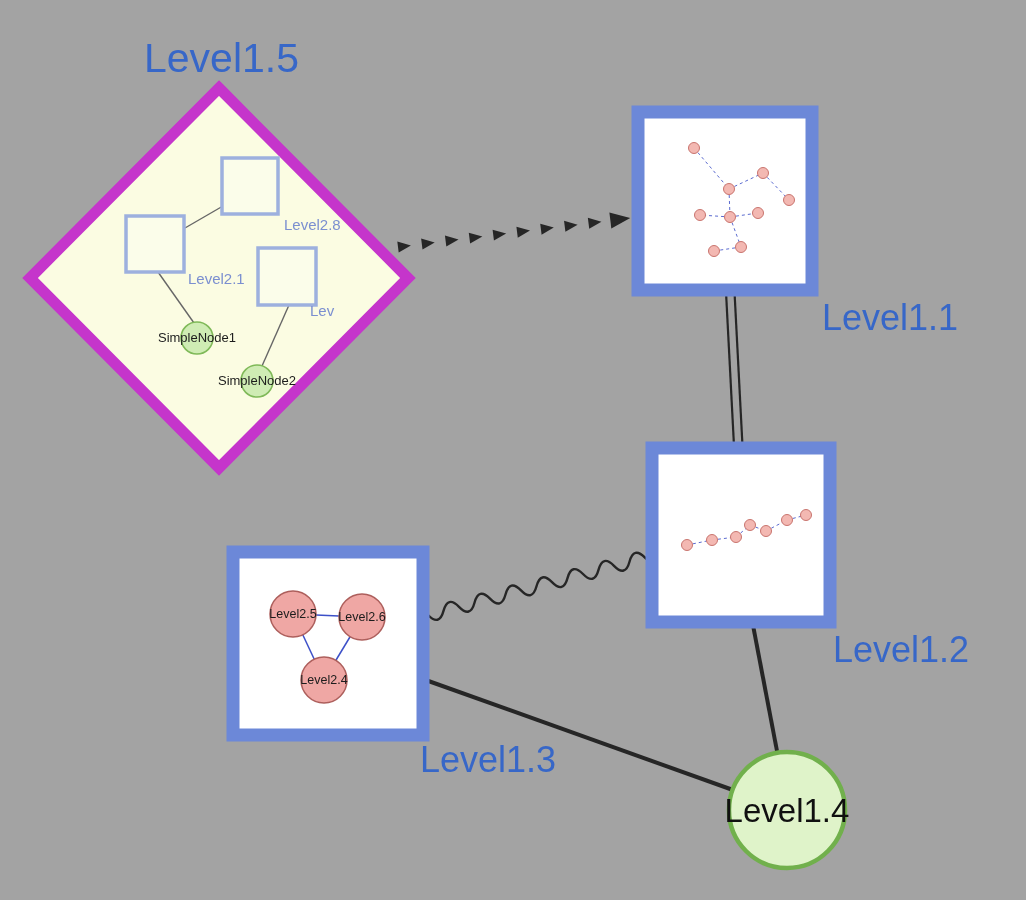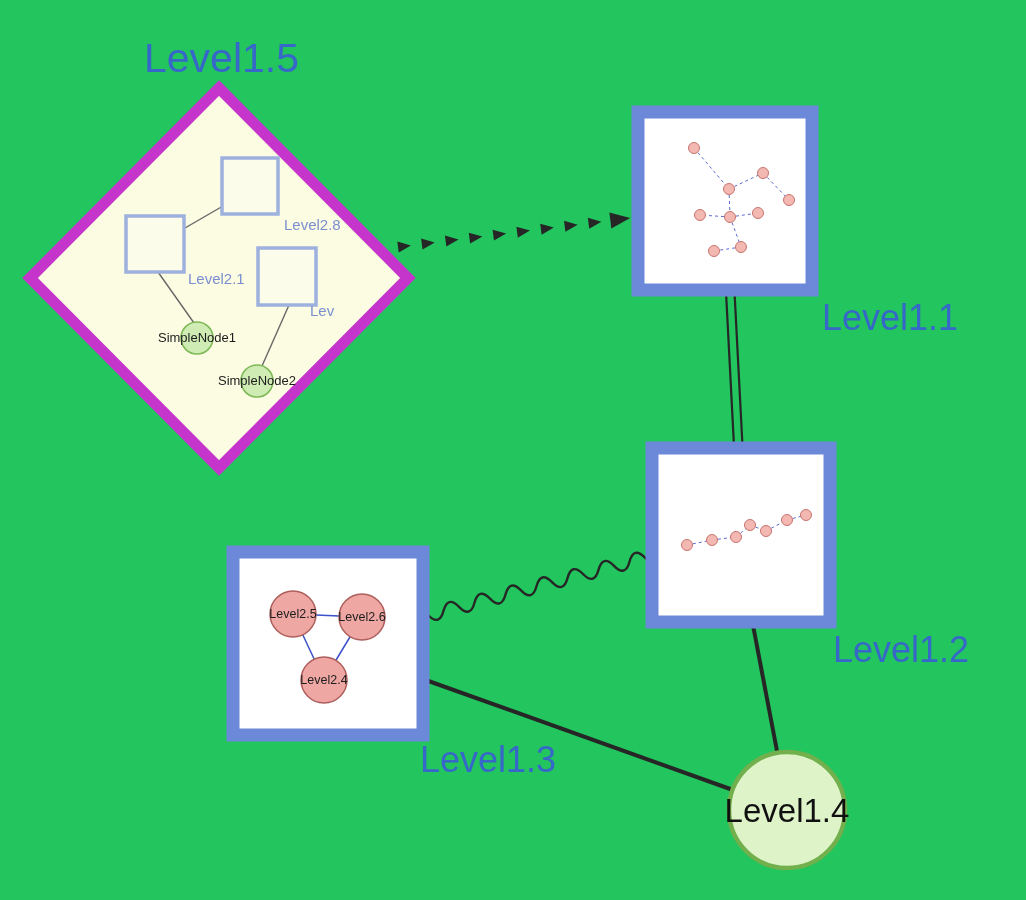--- a/index.html
+++ b/index.html
@@ -1,16 +1,16 @@
 <!DOCTYPE html>
 <html><head>
 <meta charset="utf-8">
 <style>
   html,body{margin:0;padding:0;background:#ffffff;}
-  .stage{width:1026px;height:900px;position:relative;background:#22c55e;overflow:hidden;}
+  .stage{width:1026px;height:900px;position:relative;background:#a3a3a3;overflow:hidden;}
   svg{display:block;}
   text{font-family:"Liberation Sans","DejaVu Sans",sans-serif;}
   .lbl-top{fill:#3767c8;font-size:41px;}
   .lbl-main{fill:#3767c8;font-size:36px;}
   .lbl-l14{fill:#101010;font-size:33px;text-anchor:middle;}
   .lbl-inner-blue{fill:#7b8fd0;font-size:15px;}
   .lbl-simple{fill:#1c1c1c;font-size:13px;text-anchor:middle;}
   .lbl-tri{fill:#1c1c1c;font-size:12.5px;text-anchor:middle;}
   .edge-gray{stroke:#666666;stroke-width:1.4;fill:none;}
   .edge-black{stroke:#262626;fill:none;}

